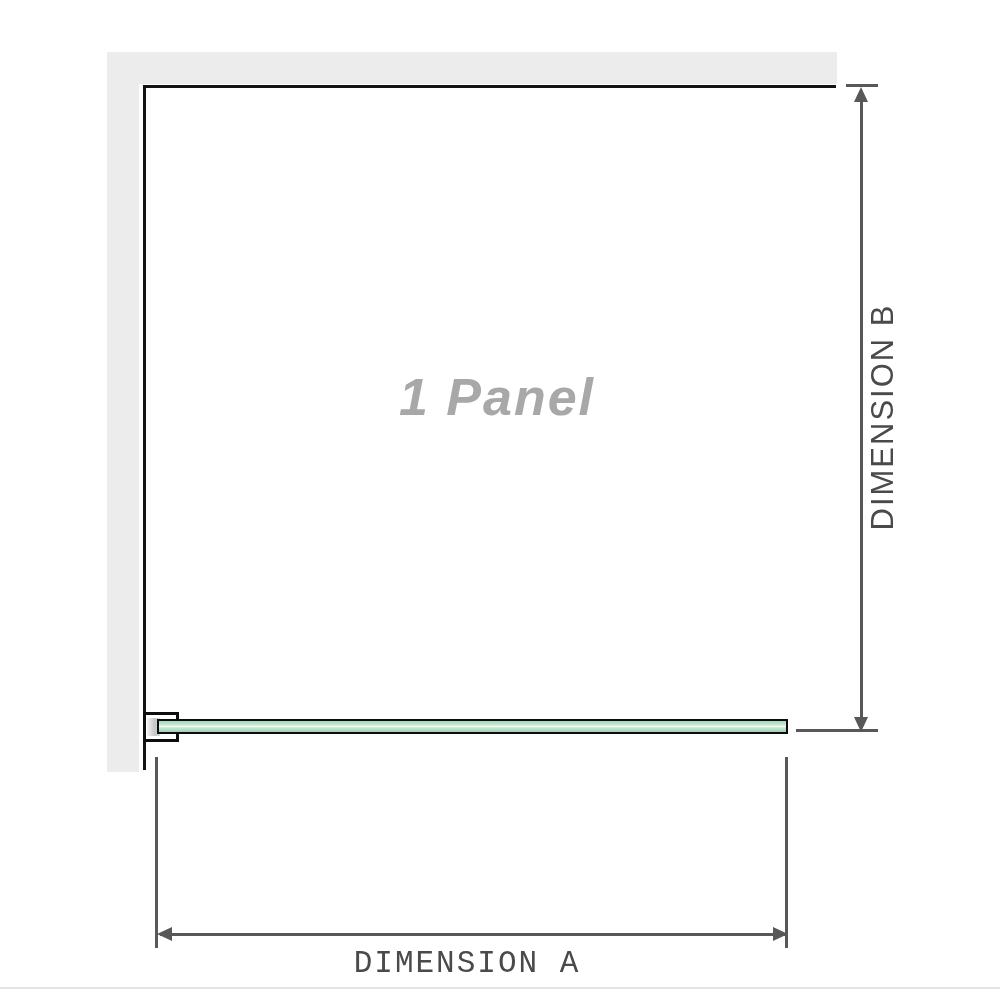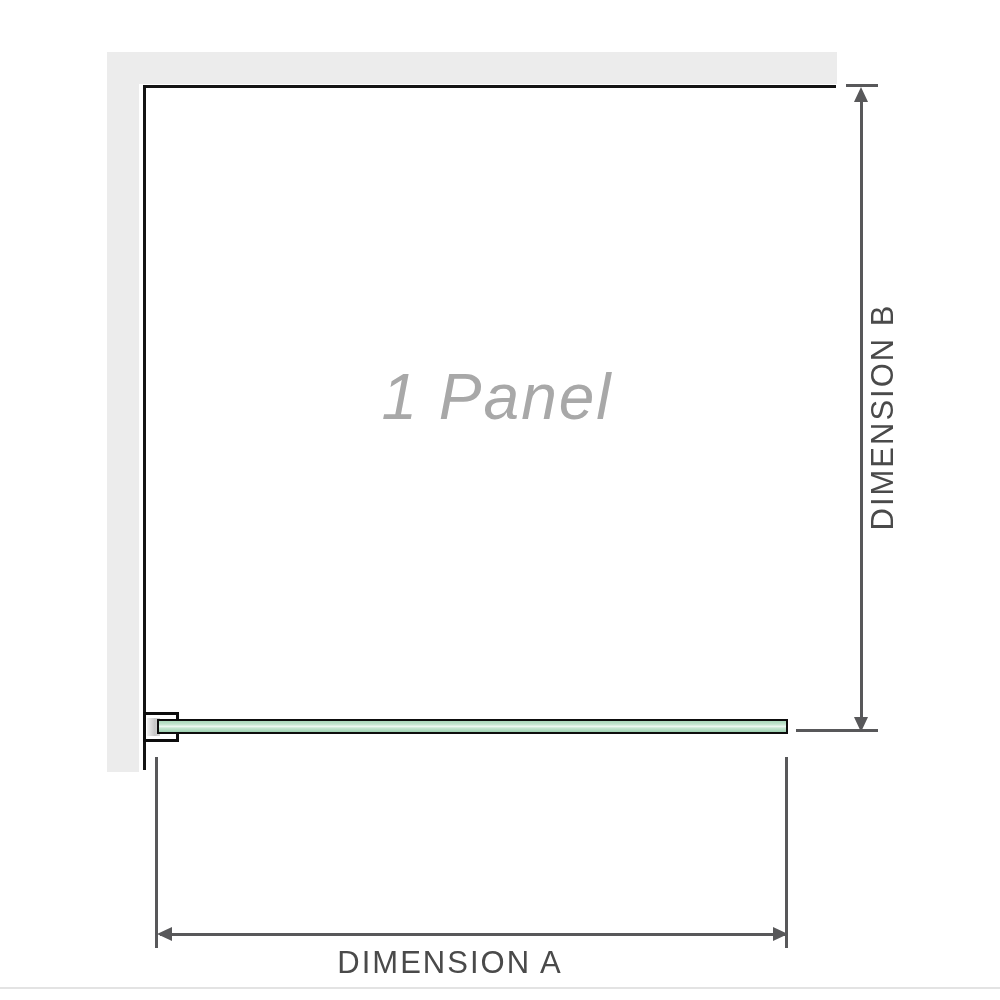--- a/index.html
+++ b/index.html
@@ -22,23 +22,23 @@
   .wall-left { left: 107px; top: 52px; width: 32px;  height: 720px; background: #ececec; }
 
   
   .line-top  { left: 143px; top: 85px; width: 693px; height: 3px;  background: #141414; }
   .line-left { left: 143px; top: 85px; width: 3px;   height: 685px; background: #141414; }
 
   
   .panel-label {
     left: 497px; top: 397px;
     transform: translate(-50%, -50%);
-    font-size: 64px;
+    font-size: 52px;
     font-style: italic;
-    font-weight: 400;
+    font-weight: 700;
     letter-spacing: 2px;
     color: #a8a8a8;
     white-space: nowrap;
   }
 
   
   .bracket {
     left: 143px; top: 712px;
     width: 36px; height: 30px;
     border: 3px solid #0d0d0d;
@@ -94,21 +94,21 @@
   }
 
   
   .dim-label {
     color: #4a4a4a;
     font-size: 31px;
     font-weight: 400;
     letter-spacing: 2px;
     white-space: nowrap;
   }
-  .dim-a-label { left: 450px; top: 963px; transform: translate(-50%, -50%); }
+  .dim-a-label { left: 467px; top: 963px; transform: translate(-50%, -50%); font-family: Liberation Mono, monospace; }
   .dim-b-label { left: 883px; top: 417px; transform: translate(-50%, -50%) rotate(-90deg); }
 
   
   .bottom-rule { left: 0; top: 987px; width: 1000px; height: 2px; background: #e3e3e3; }
 </style>
 </head>
 <body>
 
 <div id="stage">
 

